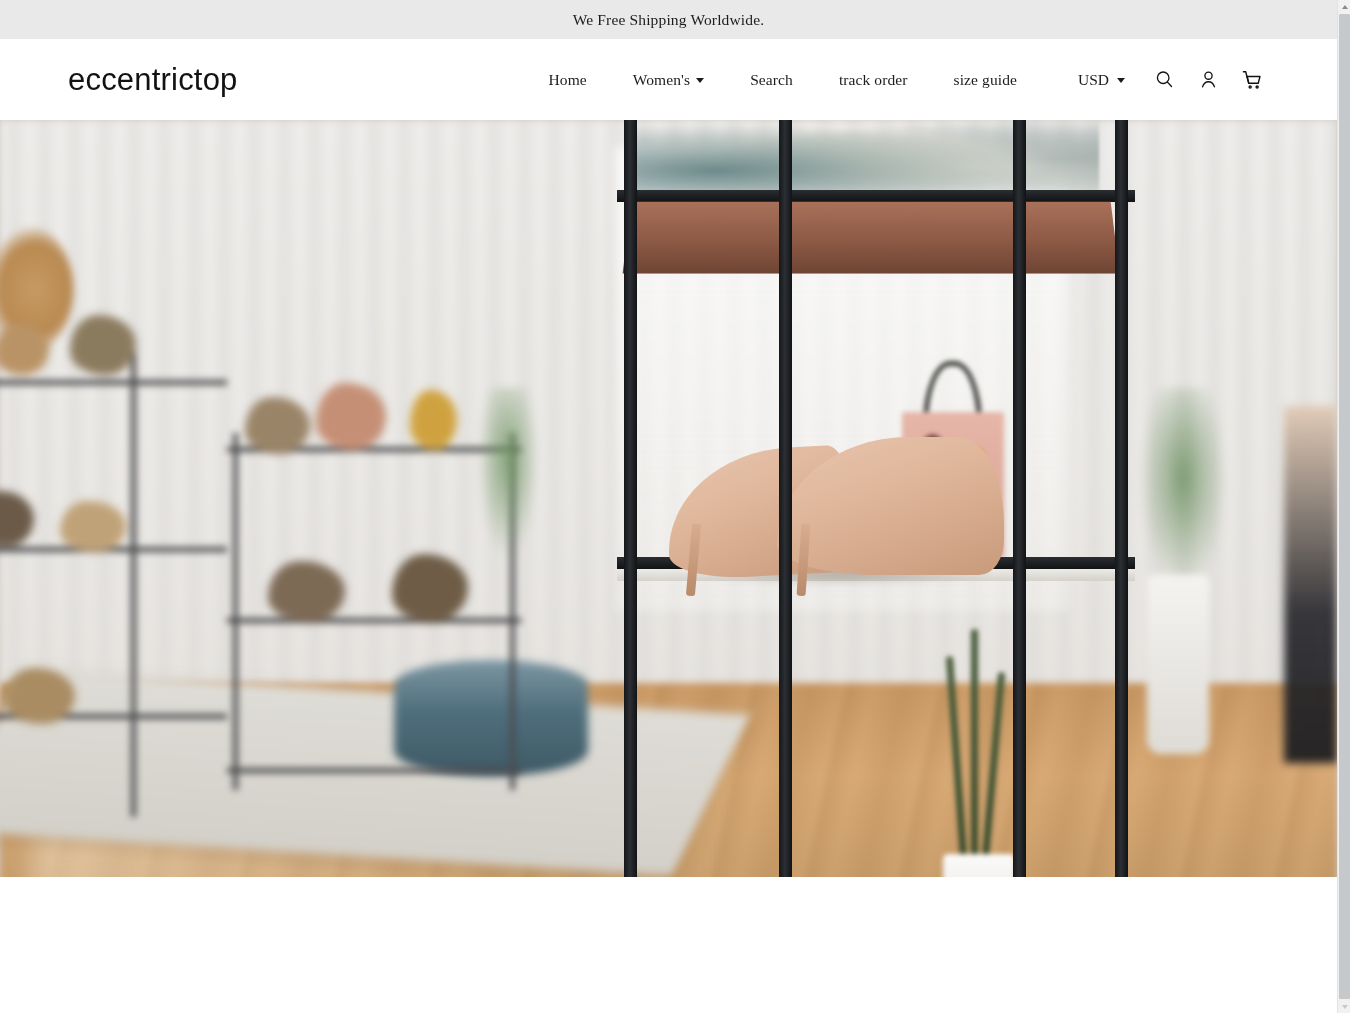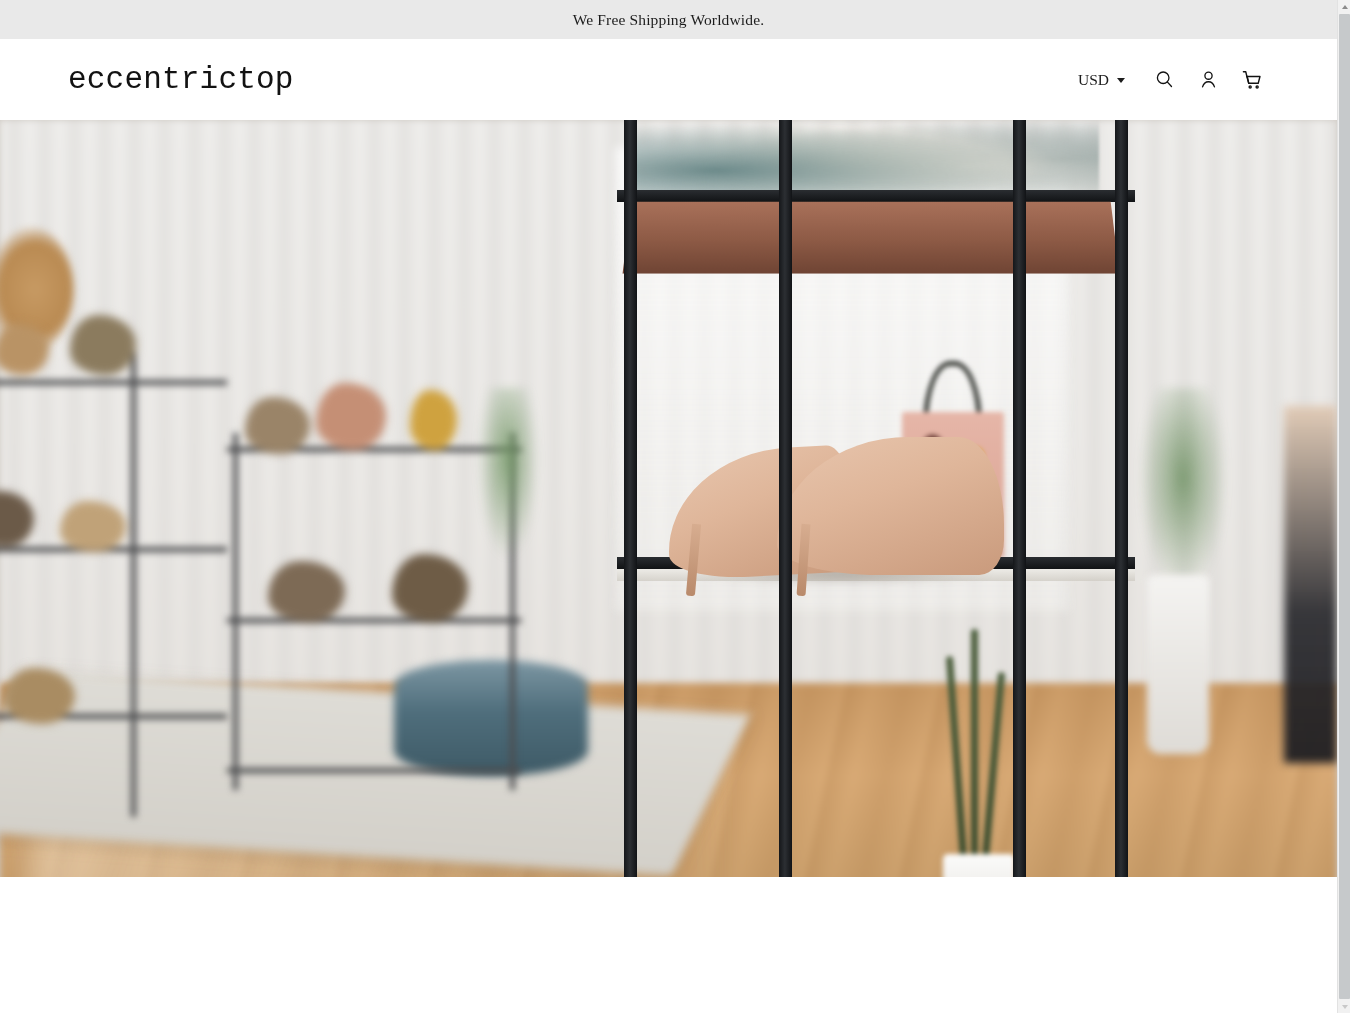--- a/index.html
+++ b/index.html
@@ -56,21 +56,21 @@
   }
 
   .logo {
     font-size: 31px;
     font-weight: 400;
     color: #121212;
     letter-spacing: 0.2px;
     line-height: 1;
     text-decoration: none;
     white-space: nowrap;
-    font-family: Liberation Mono, monospace;
+    font-family: Liberation Sans, sans-serif;
   }
 
   .header-right {
     margin-left: auto;
     display: flex;
     align-items: center;
   }
 
   .main-nav {
     display: flex;
@@ -505,20 +505,38 @@
   <div class="page">
 
     <div class="announcement-bar">
       <span class="announcement-text">We Free Shipping Worldwide.</span>
     </div>
 
     <header class="site-header">
       <a href="#" class="logo">eccentrictop</a>
 
       <div class="header-right">
+        <nav class="main-nav">
+          <a href="#" class="nav-item">
+            <span>Home</span>
+          </a>
+          <a href="#" class="nav-item">
+            <span>Women's</span>
+            <span class="caret"></span>
+          </a>
+          <a href="#" class="nav-item">
+            <span>Search</span>
+          </a>
+          <a href="#" class="nav-item">
+            <span>track order</span>
+          </a>
+          <a href="#" class="nav-item">
+            <span>size guide</span>
+          </a>
+        </nav>
 
         <div class="currency-selector">
           <span>USD</span>
           <span class="caret"></span>
         </div>
 
         <div class="icon-group">
           <button class="icon-btn">
             <span>
               <svg width="21" height="21" viewBox="0 0 24 24" fill="none" stroke="currentColor" stroke-width="1.5" stroke-linecap="round">

